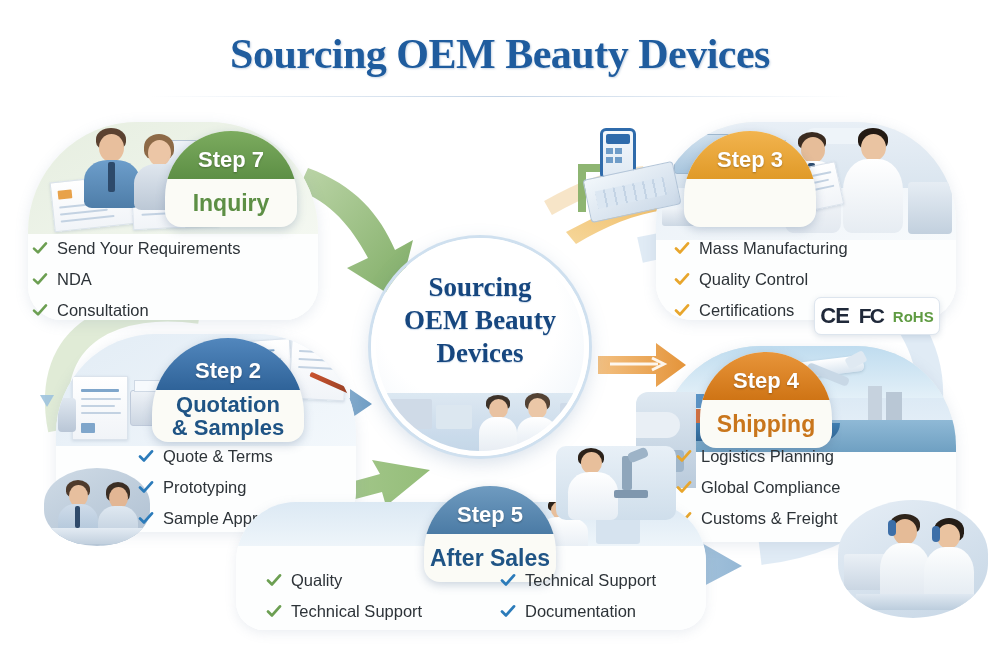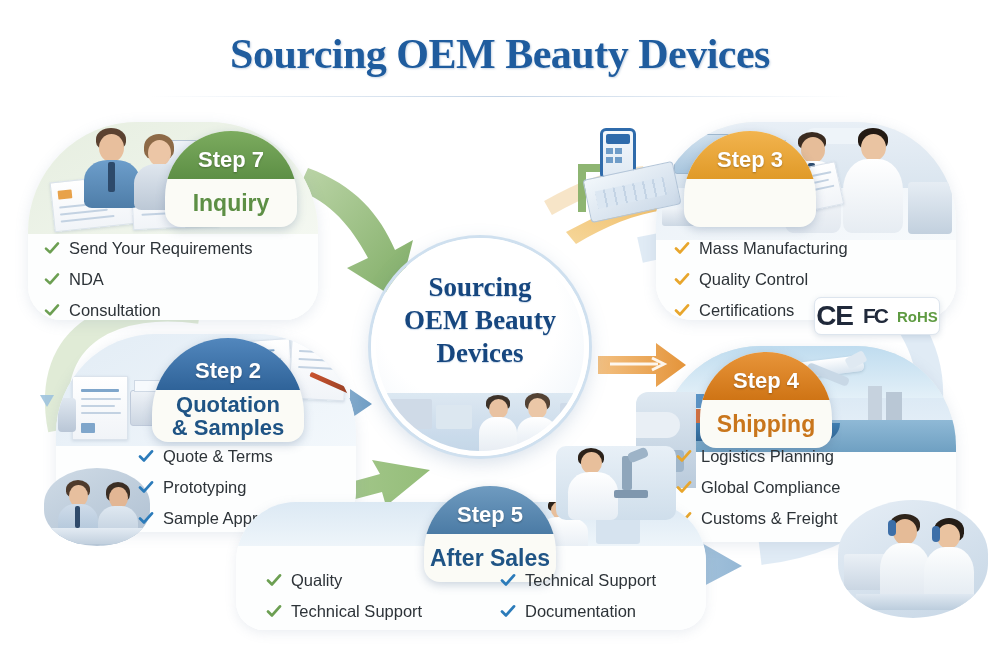--- a/index.html
+++ b/index.html
@@ -117,21 +117,21 @@
   }
 
   
   #cert-pill {
     position:absolute; left: 814px; top: 297px; width: 126px; height: 38px;
     background: #ffffff; border:1px solid #dde5ee; border-radius: 7px;
     box-shadow: 0 2px 6px rgba(95,120,150,.20);
     display:flex; align-items:center; justify-content:center; gap:10px;
   }
   #cert-pill span { font-family: "Liberation Sans", sans-serif; font-weight:bold; }
-  .cert-ce { font-size:28px; color:#20293a; letter-spacing:-1px; }
+  .cert-ce { font-size:22px; color:#20293a; letter-spacing:-1px; }
   .cert-fc { font-size:21px; color:#20293a; letter-spacing:-2px; }
   .cert-rohs { font-size:15px; color:#5f9b42; }
 
   
   .arrowsvg { position:absolute; pointer-events:none; }
 </style>
 </head>
 <body>
 
 <div id="canvas">
@@ -247,21 +247,21 @@
       </div>
     </div>
     <div class="body"></div>
   </div>
 
   <div class="badge" style="left:165px; top:131px;">
     <div class="cap" style="background: linear-gradient(#7cab5f,#5d8f45);">Step 7</div>
     <div class="nm" style="color:#5d8f45;">Inquiry</div>
   </div>
 
-  <div class="bullets" style="left:44px; top:236px;">
+  <div class="bullets" style="left:32px; top:236px;">
     <div class="bullet">
       <svg class="chk" viewBox="0 0 16 16">
           <path d="M2 8.6 L6 12.4 L14 3.4" fill="none" stroke="#6c9f52" stroke-width="2.6" stroke-linecap="round" stroke-linejoin="round"></path>
         </svg>
       <span>Send Your Requirements</span>
     </div>
     <div class="bullet">
       <svg class="chk" viewBox="0 0 16 16">
           <path d="M2 8.6 L6 12.4 L14 3.4" fill="none" stroke="#6c9f52" stroke-width="2.6" stroke-linecap="round" stroke-linejoin="round"></path>
         </svg>

